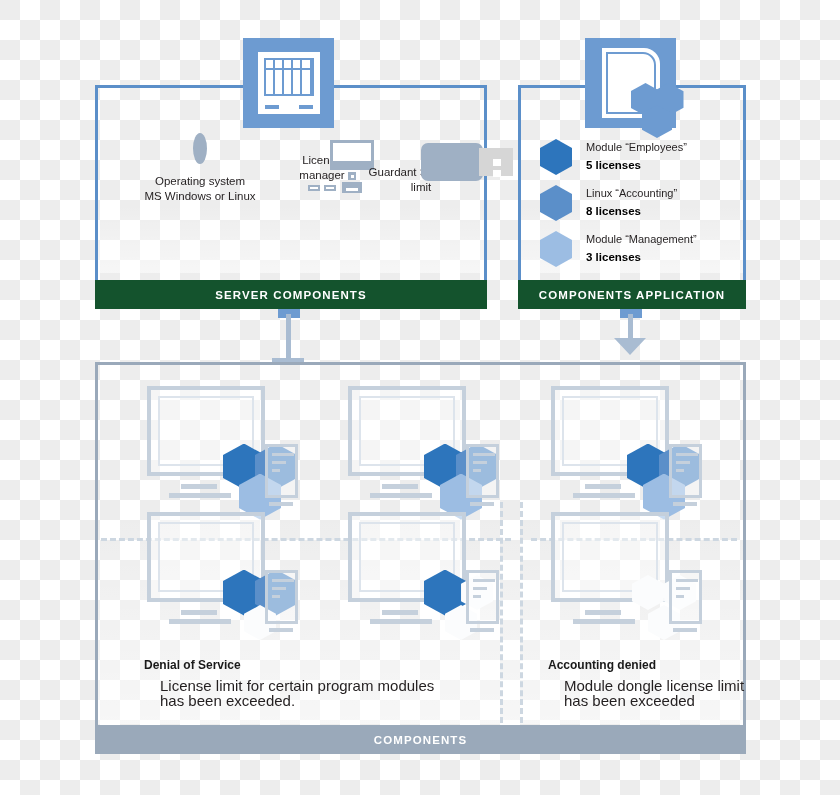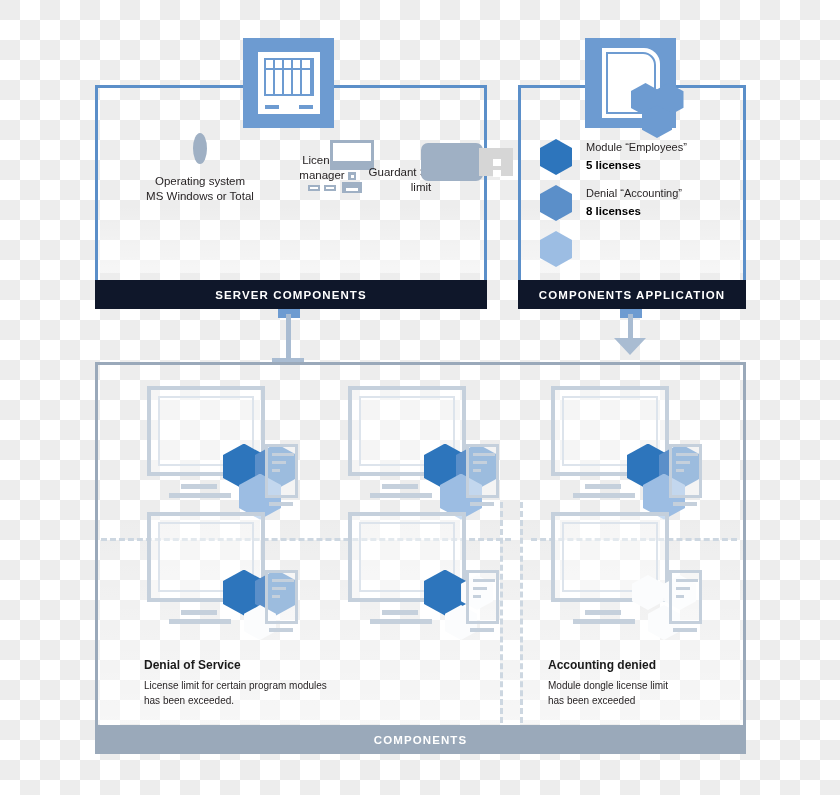--- a/index.html
+++ b/index.html
@@ -18,21 +18,21 @@
   
   .panel{position:absolute;box-sizing:border-box;}
   .panel-body{
     position:absolute;left:0;right:0;top:0;bottom:0;
     border:3px solid #5b8fc9;
     box-sizing:border-box;
     background:transparent;
   }
   .panel-caption{
     position:absolute;left:0;right:0;
-    background:#0f172a;
+    background:#14532d;
     color:#ffffff;
     font-weight:bold;
     font-size:11.5px;
     letter-spacing:1.1px;
     text-align:center;
     display:flex;align-items:center;justify-content:center;
     box-sizing:border-box;
   }
   .panel-caption.grey{background:#9aa9ba;}
 
@@ -174,41 +174,41 @@
   .dash-h{
     position:absolute;height:0;border-top:3px dashed #cdd7e1;
   }
   .dash-v{
     position:absolute;width:0;border-left:3px dashed #cdd7e1;
   }
 
   
   .note{position:absolute;}
   .note .t{font-size:12px;font-weight:bold;color:#1a1a1a;line-height:18px;}
-  .note .d{font-size:10px;color:#231f20;line-height:15px;}
+  .note .d{font-size:15px;color:#231f20;line-height:15px;margin-left:16px;}
 
   .soft-shade{
     position:absolute;background:linear-gradient(180deg,rgba(255,255,255,0) 0%,rgba(255,255,255,.55) 100%);
     pointer-events:none;
   }
 </style>
 </head>
 <body>
 
 <div class="panel" style="left:95px;top:85px;width:392px;height:224px;">
   <div class="panel-body"></div>
   <div class="soft-shade" style="left:3px;right:3px;top:120px;bottom:36px;"></div>
 
   <div class="comp" style="left:32px;top:55px;width:146px;">
     <span>
       <span class="os-ring"></span>
     </span>
     <div class="cap" style="margin-top:16px;">
       <div>Operating system</div>
-      <div>MS Windows or Total</div>
+      <div>MS Windows or Linux</div>
     </div>
   </div>
 
   <div class="comp" style="left:172px;top:55px;width:110px;">
     <span class="lm">
       <span class="mon">
           <span class="mon-in"></span>
         </span>
       <span class="neck">
           <span class="neck-in"></span>
@@ -273,27 +273,31 @@
       <span class="mh hex" style="background:#2d75bc;"></span>
       <span class="mt">
         <span class="n">Module “Employees”</span><br>
         <span class="l">5 licenses</span>
       </span>
     </div>
 
     <div class="modrow">
       <span class="mh hex" style="background:#5b8fc9;"></span>
       <span class="mt">
-        <span class="n">Denial “Accounting”</span><br>
+        <span class="n">Linux “Accounting”</span><br>
         <span class="l">8 licenses</span>
       </span>
     </div>
 
     <div class="modrow">
       <span class="mh hex" style="background:#9cbde3;"></span>
+      <span class="mt">
+        <span class="n">Module “Management”</span><br>
+        <span class="l">3 licenses</span>
+      </span>
     </div>
   </div>
 
   <div class="panel-caption" style="bottom:0;height:29px;">
     <span>COMPONENTS APPLICATION</span>
   </div>
 </div>
 
 <div class="badge" style="left:585px;top:38px;width:91px;height:90px;">
   <span class="doc-glyph">

